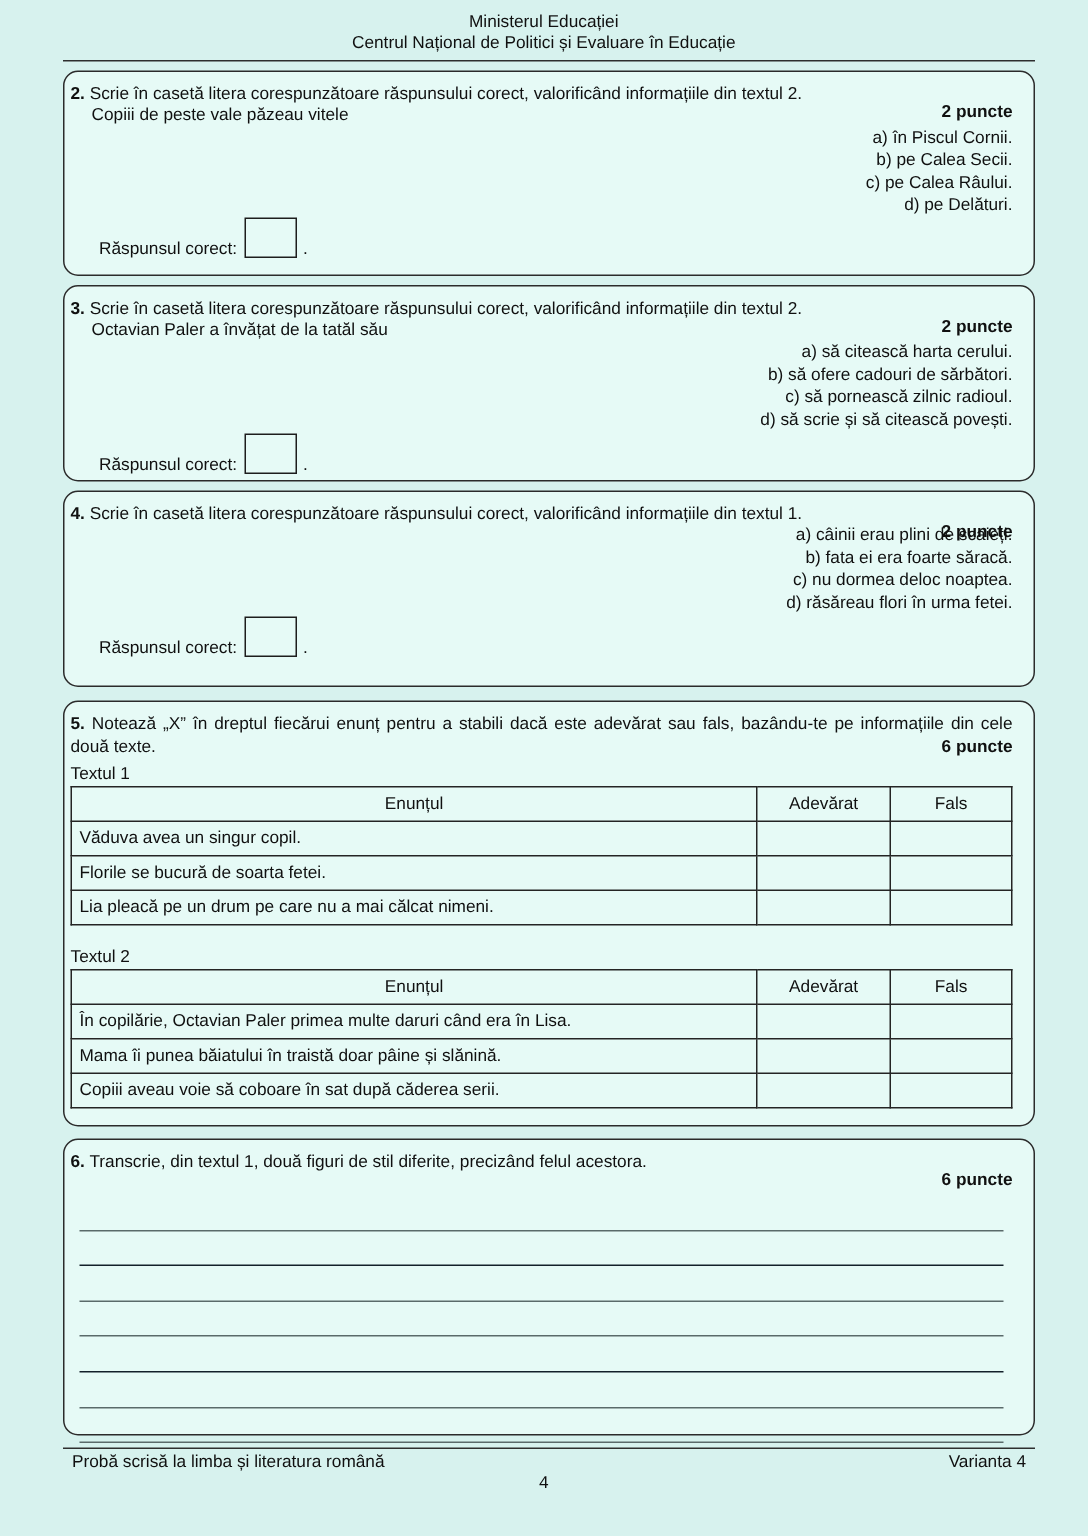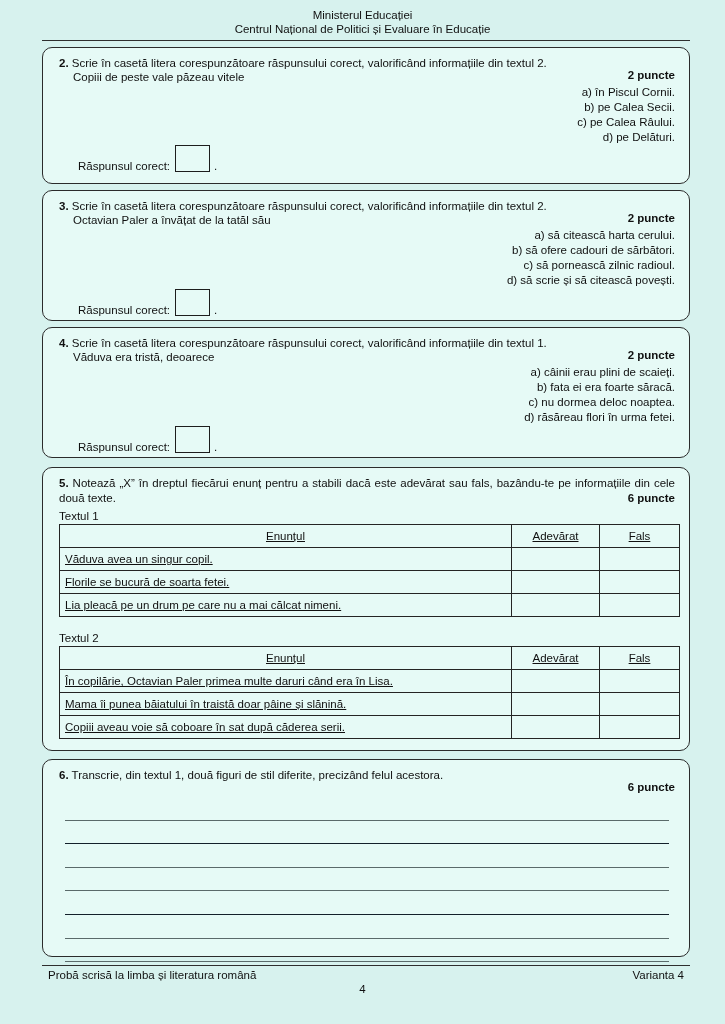--- a/index.html
+++ b/index.html
@@ -16,21 +16,21 @@
   
   .hdr { text-align: center; padding-top: 9px; line-height: 13.5px; }
   .hdr-rule { border: 0; border-top: 1.3px solid #2e2e2e; margin: 4px 35px 0 42px; }
 
   
   .qbox {
     margin: 6px 35px 0 42px;
     border: 1.6px solid #2b2b2b;
     border-radius: 10px;
     background: #e6faf6;
-    padding: 8px 14px 9px 16px;
+    padding: 8px 14px 9px 4px;
     box-sizing: border-box;
   }
   .qhead { position: relative; padding-right: 64px; line-height: 14px; }
   .qnum { font-weight: bold; }
   .points { position: absolute; right: 0; top: 12px; font-weight: bold; white-space: nowrap; }
   .points-bottom { position: absolute; right: 0; bottom: 0; top: auto; }
   .stem { margin-left: 14px; line-height: 14.5px; }
   .opts { margin-left: 38px; line-height: 15px; text-align: right; }
   .ansrow { display: flex; align-items: flex-end; margin-left: 19px; margin-top: 5px; height: 28px; }
   .ansbox {
@@ -40,21 +40,21 @@
   }
 
   
   .q5head { position: relative; text-align: justify; line-height: 15px; padding-bottom: 0; }
   .tbl-title { margin-top: 3px; line-height: 15px; }
   table.tf { width: 100%; border-collapse: collapse; table-layout: fixed; }
   table.tf th, table.tf td {
     border: 1.4px solid #242424;
     height: 20px; padding: 1px 5px;
     font-weight: normal; font-size: 11.5px;
-    overflow: hidden; white-space: nowrap; text-decoration: underline;
+    overflow: hidden; white-space: nowrap;
   }
   table.tf th { text-align: center; }
   col.c-en { width: 452px; } col.c-ad { width: 88px; } col.c-fa { width: 80px; }
   .tbl-gap { height: 11px; }
 
   
   .lines { margin: 15px 6px 4px 6px; }
   .wline { height: 22.6px; border-bottom: 1.1px solid #5a6a6a; }
   .wline:nth-child(2), .wline:nth-child(5) { border-bottom: 1.8px solid #13202a; }
 
@@ -113,21 +113,20 @@
       <span>.</span>
     </div>
   </section>
 
   <section class="qbox" style="height:131px">
     <div class="qhead">
       <span class="qnum">4.</span>
       <span>Scrie în casetă litera corespunzătoare răspunsului corect, valorificând informațiile din textul 1.</span>
       <span class="points">2 puncte</span>
     </div>
-    <div class="stem">Văduva era tristă, deoarece</div>
     <div class="opts">
       <div>a) câinii erau plini de scaieți.</div>
       <div>b) fata ei era foarte săracă.</div>
       <div>c) nu dormea deloc noaptea.</div>
       <div>d) răsăreau flori în urma fetei.</div>
     </div>
     <div class="ansrow" style="margin-top:0">
       <span>Răspunsul corect:</span>
       <span class="ansbox"></span>
       <span>.</span>

